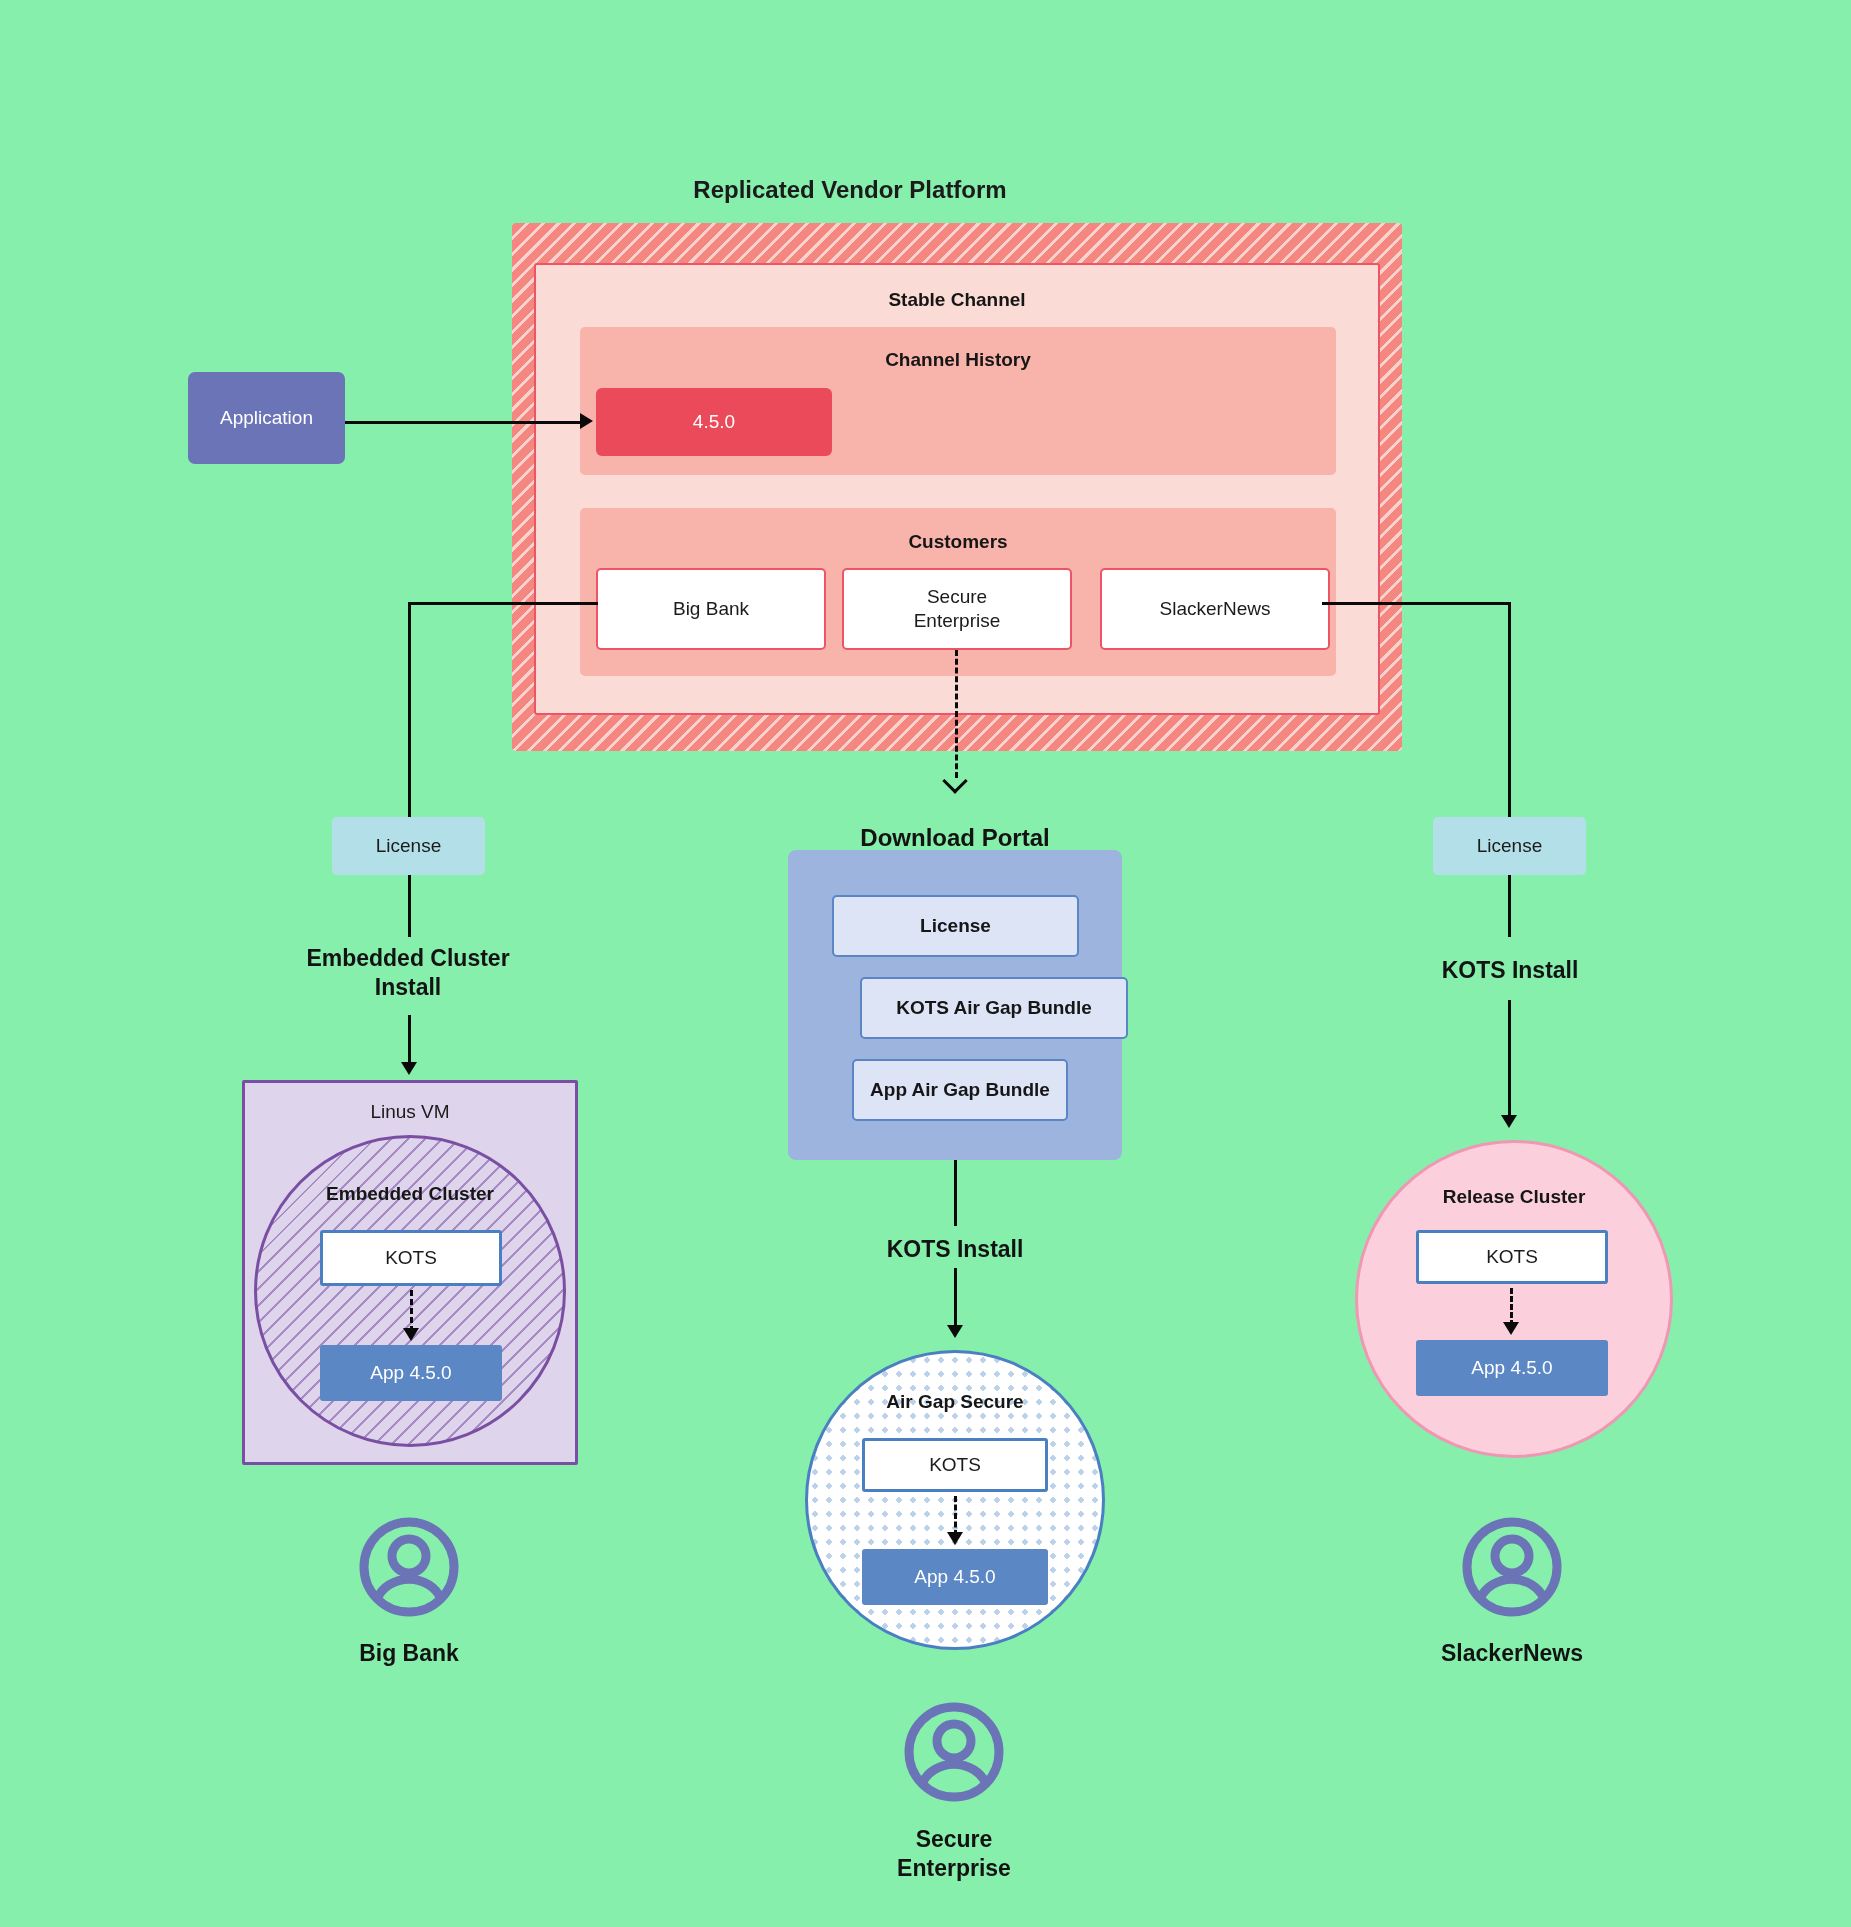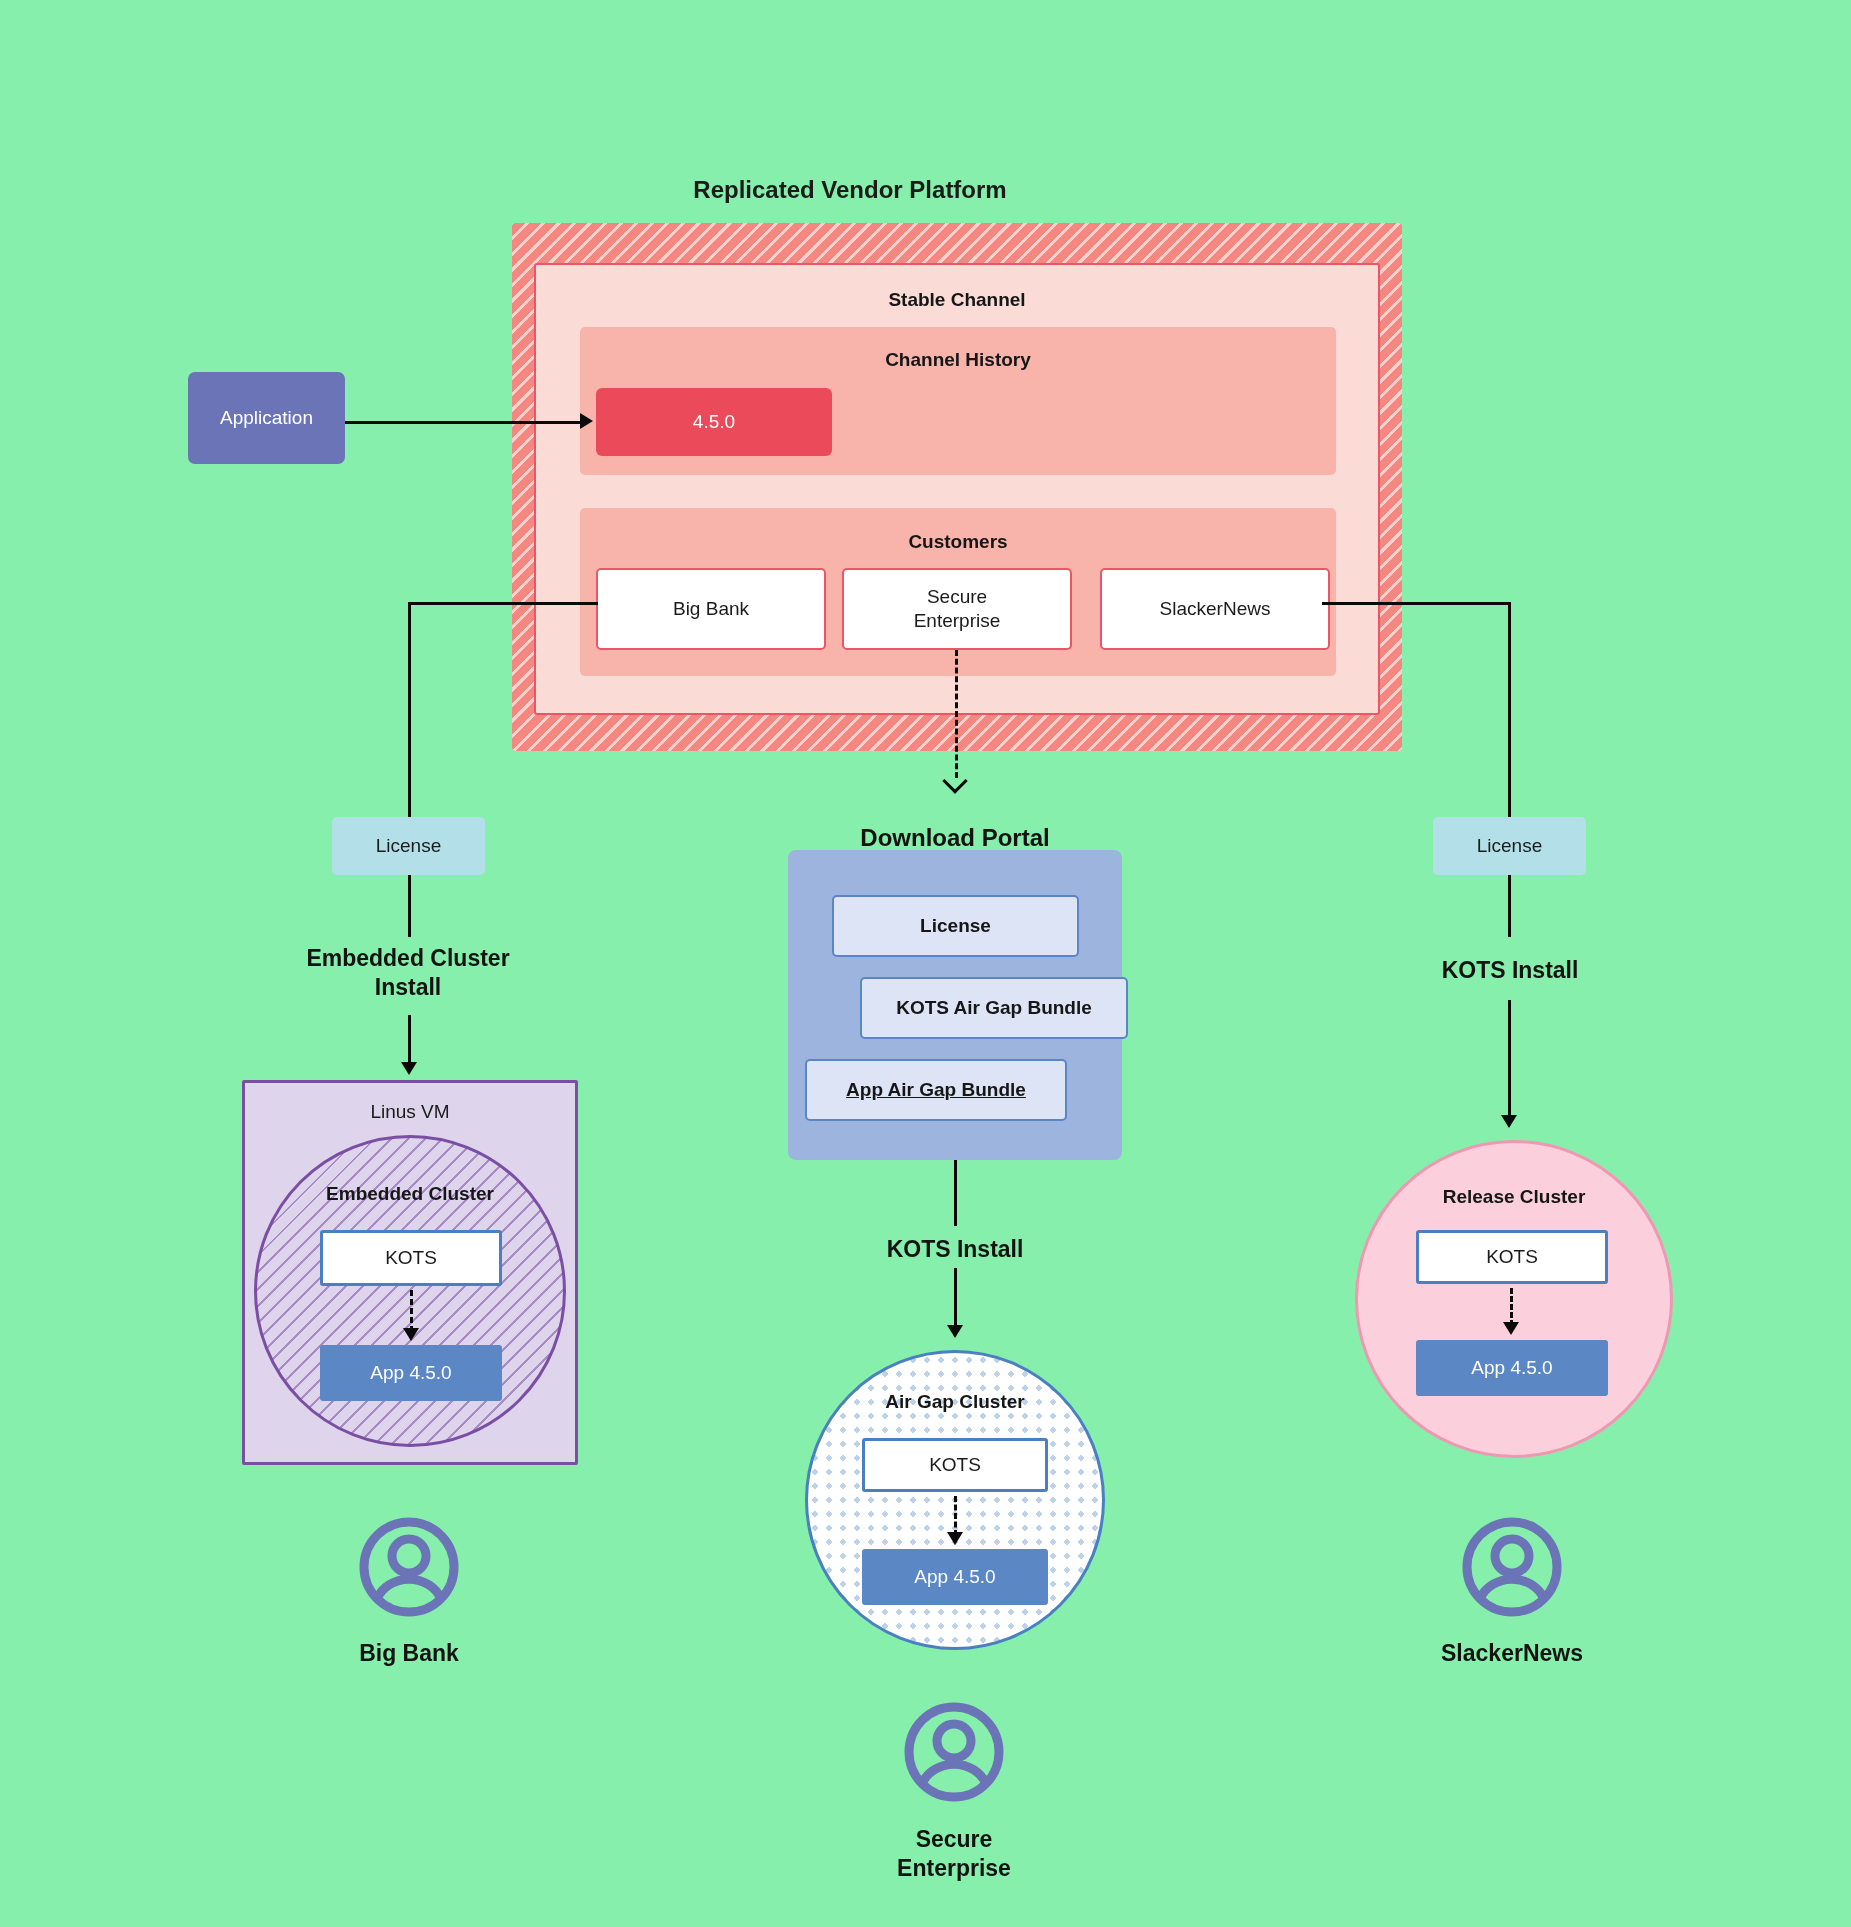--- a/index.html
+++ b/index.html
@@ -248,29 +248,29 @@
   <div class="abs lbl ttl-flow" style="left:259px; top:1638px; width:300px; height:30px;">Big Bank</div>
 
   <div class="abs dash-v" style="left:955px; top:650px; height:128px;"></div>
   <div class="abs chev-down" style="left:946px; top:772px;"></div>
 
   <div class="abs lbl ttl-portal" style="left:805px; top:808px; width:300px; height:32px;">Download  Portal</div>
 
   <div class="abs portal-box" style="left:788px; top:850px; width:334px; height:310px;"></div>
   <div class="abs portal-item lbl txt-node-b" style="left:832px; top:895px; width:247px; height:62px;">License</div>
   <div class="abs portal-item lbl txt-node-b" style="left:860px; top:977px; width:268px; height:62px;">KOTS Air Gap Bundle</div>
-  <div class="abs portal-item lbl txt-node-b" style="left:805px; top:1059px; width:262px; height:62px;text-decoration:underline;">App Air Gap Bundle</div>
+  <div class="abs portal-item lbl txt-node-b" style="left:852px; top:1059px; width:216px; height:62px;">App Air Gap Bundle</div>
 
   <div class="abs line-v" style="left:954px; top:1160px; height:66px;"></div>
   <div class="abs lbl ttl-flow" style="left:805px; top:1234px; width:300px; height:30px;">KOTS Install</div>
   <div class="abs line-v" style="left:954px; top:1268px; height:62px;"></div>
   <div class="abs arrow-down" style="left:947px; top:1325px;"></div>
 
   <div class="abs airgap-circle" style="left:805px; top:1350px; width:300px; height:300px;"></div>
-  <div class="abs lbl txt-node-b" style="left:805px; top:1390px; width:300px; height:24px;">Air Gap Cluster</div>
+  <div class="abs lbl txt-node-b" style="left:805px; top:1390px; width:300px; height:24px;">Air Gap Secure</div>
 
   <div class="abs kots-box lbl txt-node" style="left:862px; top:1438px; width:186px; height:54px;">KOTS</div>
   <div class="abs dash-v" style="left:954px; top:1496px; height:40px;"></div>
   <div class="abs arrow-down" style="left:947px; top:1532px;"></div>
   <div class="abs app-ver-box lbl txt-node txt-white" style="left:862px; top:1549px; width:186px; height:56px;">App 4.5.0</div>
 
   <div class="abs avatar-wrap" style="left:902px; top:1700px;">
     <svg viewBox="0 0 104 104" xmlns="http://www.w3.org/2000/svg">
       <circle cx="52" cy="52" r="45" fill="none" stroke="#6b74b6" stroke-width="9"></circle>
       <circle cx="52" cy="41" r="17" fill="none" stroke="#6b74b6" stroke-width="9"></circle>

